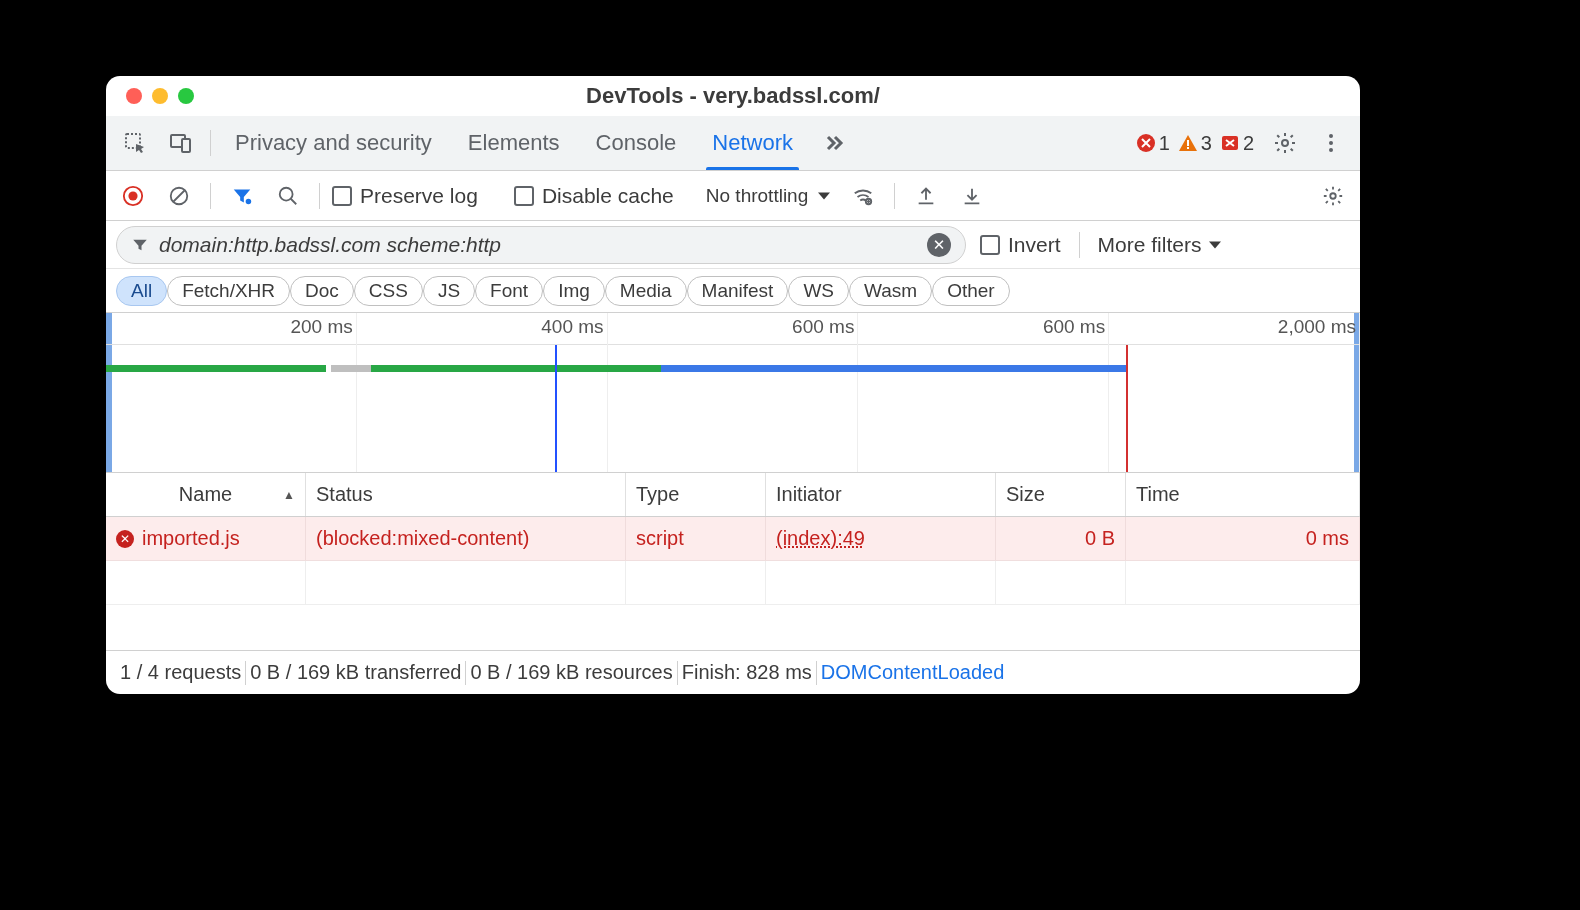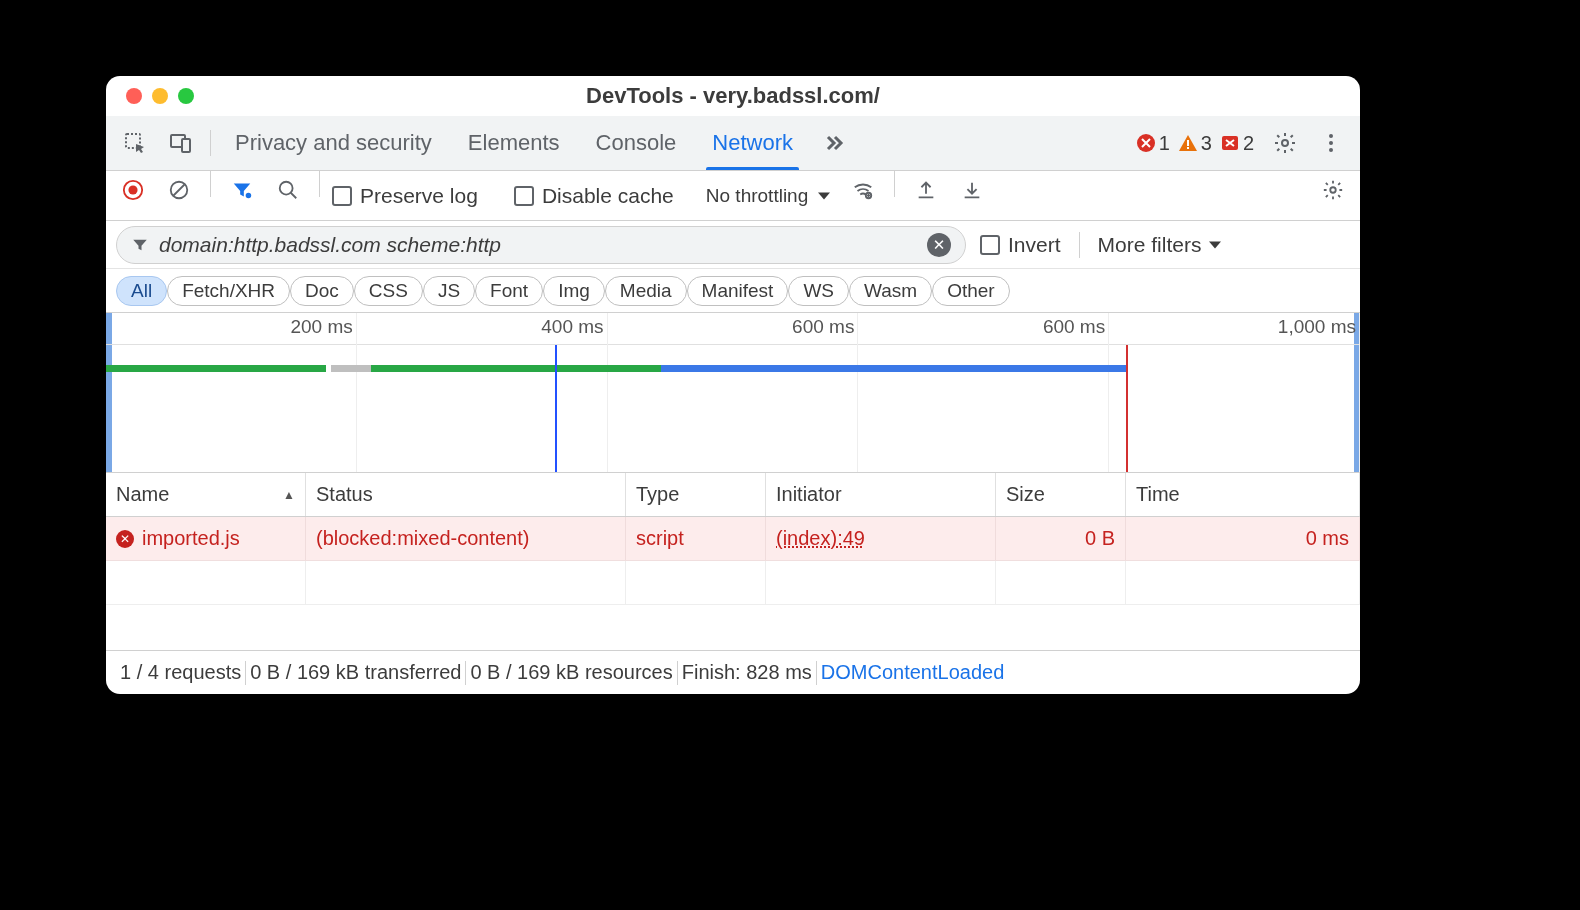--- a/index.html
+++ b/index.html
@@ -26,21 +26,21 @@
   .icon-btn svg { width: 24px; height: 24px; }
   .tab { padding: 0 16px; height: 100%; display: flex; align-items: center; font-size: 22px; color: #5f6368; cursor: pointer; position: relative; }
   .tab.active { color: #1a73e8; }
   .tab.active::after { content:""; position:absolute; bottom:0; left:10px; right:10px; height:3px; background:#1a73e8; border-radius:2px 2px 0 0; }
   .tabbar .spacer { flex:1; }
   .badge-group { display:flex; align-items:center; gap:2px; font-size:20px; color:#3c3c3c; }
   .badge { display:inline-flex; align-items:center; gap:3px; margin-right:6px; }
   .badge-icon { width:20px; height:20px; }
 
   .toolbar {
-    height: 50px; border-bottom: 1px solid #d0d0d0; display:flex; 
+    height: 50px; border-bottom: 1px solid #d0d0d0; display:flex; align-items:center;
     padding: 0 8px; gap: 8px;
   }
   .tool-btn { width: 38px; height: 38px; display:flex; align-items:center; justify-content:center; cursor:pointer; color:#5f6368; }
   .tool-btn svg { width:22px; height:22px; }
   .tool-sep { width:1px; height:26px; background:#d0d0d0; margin:0 4px; }
   .chk { display:flex; align-items:center; gap:8px; font-size:21px; color:#3c3c3c; cursor:pointer; }
   .chk .box { width:20px; height:20px; border:2px solid #5f6368; border-radius:3px; }
   .throttle { display:flex; align-items:center; gap:10px; font-size:19px; color:#3c3c3c; cursor:pointer; padding:0 6px; }
   .throttle svg.caret { width:12px; height:12px; }
 
@@ -67,21 +67,21 @@
   .ov-tick::before { content:""; position:absolute; right:0; top:0; bottom:-128px; width:1px; background:#eee; }
   .ov-wf { position:absolute; top:52px; left:0; right:0; height:14px; }
   .ov-seg { position:absolute; top:0; height:7px; }
   .ov-dom { position:absolute; top:32px; bottom:0; width:2px; background:#2351ff; left:449px; }
   .ov-load { position:absolute; top:32px; bottom:0; width:2px; background:#d33030; left:1020px; }
   .ov-handle { position:absolute; top:0; bottom:0; width:6px; background:#7aa8e6; }
 
   .table { flex:1; display:flex; flex-direction:column; overflow:hidden; }
   .thead { display:flex; height:44px; border-bottom:1px solid #d0d0d0; font-size:20px; color:#3c3c3c; }
   .th { display:flex; align-items:center; padding:0 10px; border-right:1px solid #e0e0e0; cursor:pointer; }
-  .th.name { position:relative; }
+  .th.name { position:relative;justify-content:center; }
   .th.name .sort { position:absolute; right:10px; font-size:12px; color:#555; }
   .col-name { width:200px; } .col-status { width:320px; } .col-type { width:140px; } .col-init { width:230px; } .col-size { width:130px; } .col-time { flex:1; }
   .tbody { flex:1; overflow:auto; }
   .trow { display:flex; height:44px; border-bottom:1px solid #f0dede; background:#fdecec; color:#c5221f; font-size:20px; }
   .td { display:flex; align-items:center; padding:0 10px; border-right:1px solid #f0dcdc; }
   .td.name { gap:8px; }
   .td.name .err { width:18px; height:18px; border-radius:50%; background:#c5221f; color:#fff; display:flex; align-items:center; justify-content:center; font-size:12px; }
   .td.init a { text-decoration: underline dotted; color:#c5221f; }
   .td.size, .td.time { justify-content:flex-end; }
   .trow.empty { background:#fff; border-bottom:1px solid #eee; }
@@ -286,21 +286,21 @@
         <div class="ov-tick">
           <span>400 ms</span>
         </div>
         <div class="ov-tick">
           <span>600 ms</span>
         </div>
         <div class="ov-tick">
           <span>600 ms</span>
         </div>
         <div class="ov-tick">
-          <span>1,000 ms</span>
+          <span>2,000 ms</span>
         </div>
       </div>
     <div class="ov-wf">
         <div class="ov-seg" style="left: 0px; width: 220px; background: rgb(40, 167, 69);"></div>
         <div class="ov-seg" style="left: 225px; width: 40px; background: rgb(191, 191, 191);"></div>
         <div class="ov-seg" style="left: 265px; width: 290px; background: rgb(40, 167, 69);"></div>
         <div class="ov-seg" style="left: 555px; width: 465px; background: rgb(59, 120, 231);"></div>
       </div>
     <div class="ov-dom"></div>
     <div class="ov-load"></div>

